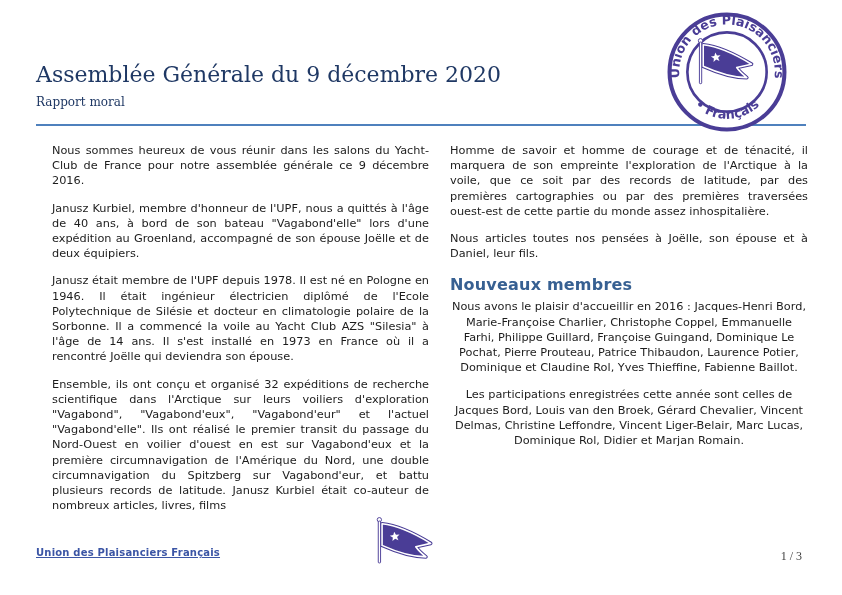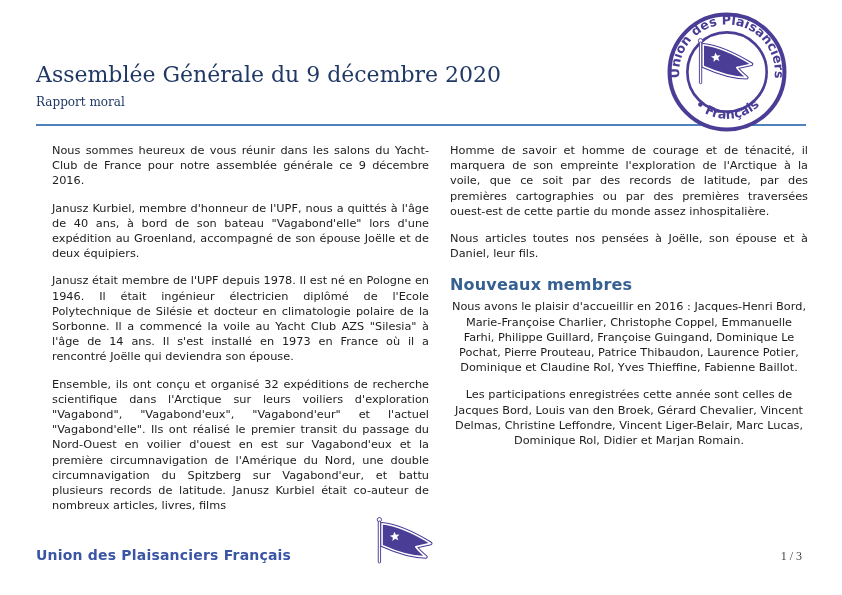--- a/index.html
+++ b/index.html
@@ -21,21 +21,21 @@
   .stamp{position:absolute;left:666px;top:11px;z-index:2;}
   .col{position:absolute;top:143px;font-size:11.3px;line-height:15.2px;color:#1c1c1c;}
   .col-left{left:52px;width:377px;}
   .col-right{left:450px;width:358px;}
   .col p{margin:0 0 12px;text-align:justify;}
   .col p.list{text-align:center;}
   .section-heading{
     font-size:16px;font-weight:bold;color:#376092;
     margin:14px 0 5px;line-height:19px;letter-spacing:0.2px;
   }
-  .footer-org{position:absolute;left:36px;top:547px;font-size:14px;font-weight:bold;color:#3b55a5;letter-spacing:0.2px;}
+  .footer-org{position:absolute;left:36px;top:547px;font-size:10px;font-weight:bold;color:#3b55a5;letter-spacing:0.2px;text-decoration:underline;}
   .footer-flag{position:absolute;left:370px;top:515px;}
   .footer-page{position:absolute;left:752px;top:549px;width:50px;text-align:right;font-size:12px;color:#3d3d3d;font-family:Liberation Serif, serif;}
 </style>
 </head>
 <body>
 
 <div class="page">
 
   <div class="titles">
     <h1 class="doc-title">Assemblée Générale du 9 décembre 2020</h1>

